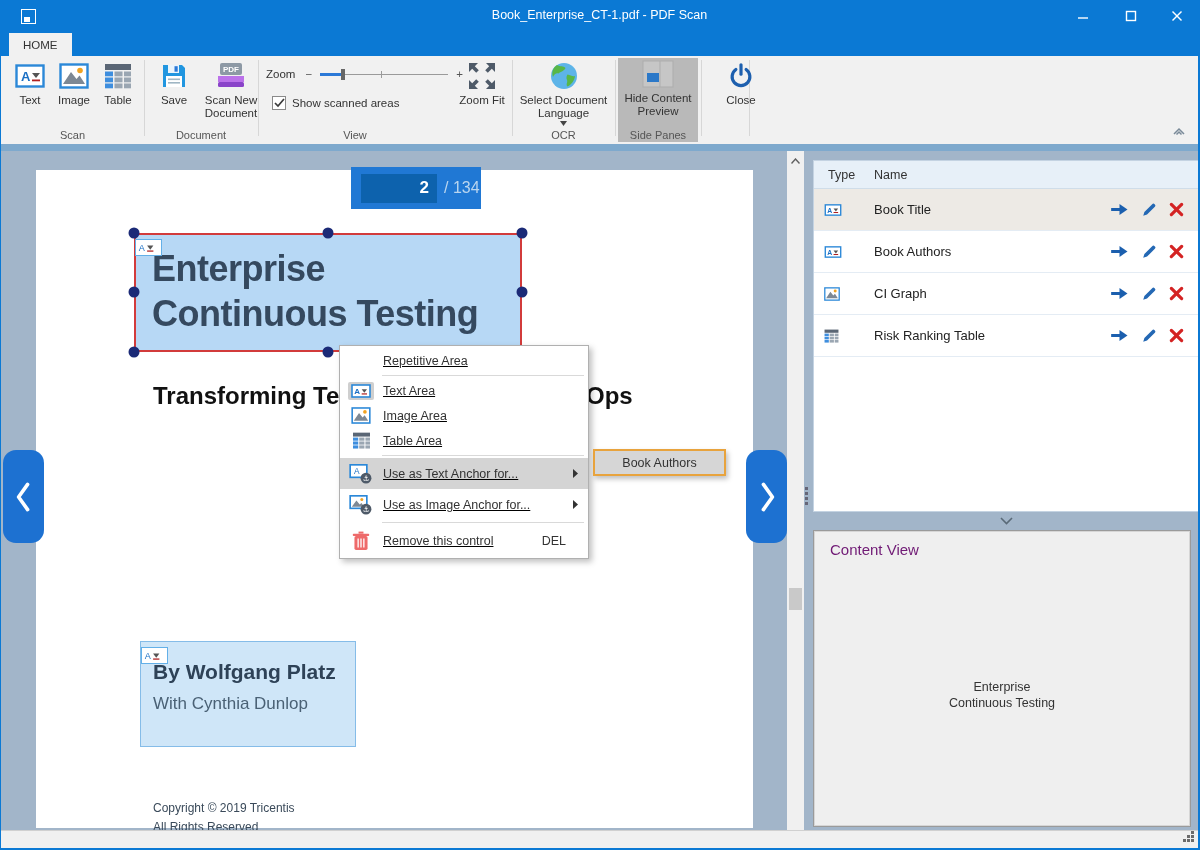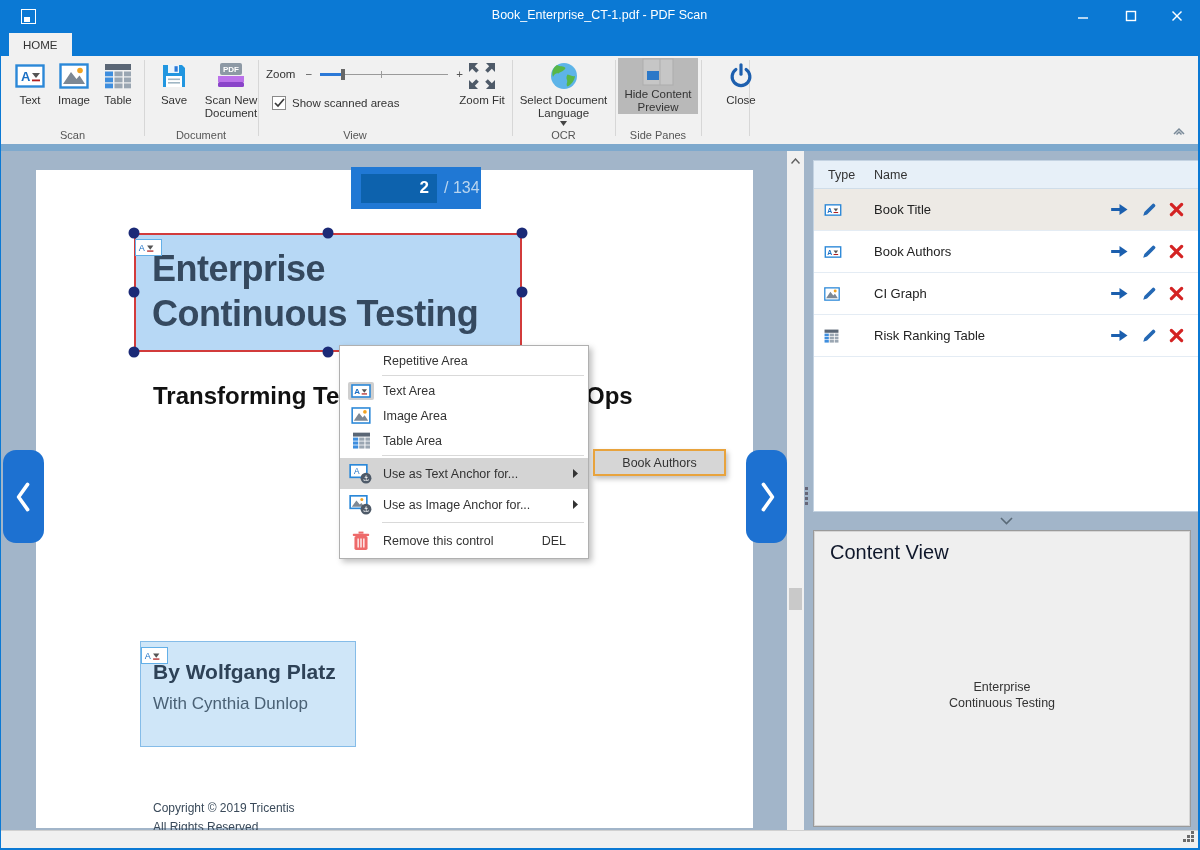--- a/index.html
+++ b/index.html
@@ -53,21 +53,21 @@
   .doc-title{position:absolute;left:116px;top:76px;font-weight:bold;font-size:36px;line-height:45px;color:#35495f;letter-spacing:-0.5px;}
   .doc-sub{position:absolute;top:212px;font-weight:bold;font-size:24px;color:#111;}
   .authors-box{position:absolute;left:104px;top:471px;width:216px;height:106px;background:#cfe6f8;border:1px solid #85bce8;}
   .doc-auth1{position:absolute;left:117px;top:490px;font-weight:bold;font-size:21px;color:#2e4257;}
   .doc-auth2{position:absolute;left:117px;top:524px;font-size:17px;color:#4a6175;}
   .doc-copy{position:absolute;left:117px;top:629px;font-size:12px;line-height:19px;color:#3a4a5a;}
   .nav-arrow{position:absolute;width:41px;height:93px;background:#1d71d1;border-radius:13px;display:flex;
     align-items:center;justify-content:center;cursor:pointer;}
   
   .cmenu{position:absolute;left:338px;top:345px;width:250px;background:#fff;border:1px solid #b0b0b0;
-    box-shadow:3px 3px 6px rgba(0,0,0,0.25);z-index:50;padding:2px 0;}
+    box-shadow:3px 3px 6px rgba(0,0,0,0.25);z-index:50;padding:2px 0;text-decoration:underline;}
   .mi{position:relative;display:flex;align-items:center;height:25px;font-size:12.5px;color:#333;cursor:pointer;}
   .mi.tall{height:31px;}
   .mi .mic{width:26px;margin-left:8px;display:flex;justify-content:center;align-items:center;}
   .mi .mtext{margin-left:9px;}
   .mi .icbg{background:#cfcfcf;border-radius:2px;padding:2px 3px;display:flex;}
   .mi.hl{background:#d4d4d4;}
   .mi .sub-arrow{position:absolute;right:10px;}
   .mi .shortcut{position:absolute;right:22px;color:#333;}
   .msep{height:1px;background:#d9d9d9;margin:2px 4px 2px 42px;}
   .submenu{position:absolute;left:592px;top:449px;width:133px;height:27px;background:#d6d6d6;
@@ -87,21 +87,21 @@
   .ghead .c1{width:60px;padding-left:14px;}
   .grow{display:flex;height:42px;align-items:center;border-bottom:1px solid #e4ecf4;font-size:13px;color:#222;cursor:pointer;}
   .grow.selrow{background:#edeae5;}
   .grow .tic{width:60px;padding-left:10px;display:flex;}
   .grow .nm{flex:1;}
   .grow .acts{display:flex;gap:12px;padding-right:14px;align-items:center;}
   .grow .acts span{display:flex;cursor:pointer;}
   .panel-splsplit{position:absolute;left:812px;top:512px;width:386px;height:18px;display:flex;align-items:center;justify-content:center;cursor:row-resize;}
   .content-panel{position:absolute;left:812px;top:530px;width:378px;height:297px;background:#efefef;
     border:1px solid #9a9a9a;box-shadow:inset 0 0 0 1px #d6d6d6;}
-  .cv-title{position:absolute;left:16px;top:10px;font-size:20px;color:#0f172a;}
+  .cv-title{position:absolute;left:16px;top:10px;font-size:15px;color:#701a75;}
   .cv-text{position:absolute;left:0;right:0;top:148px;text-align:center;font-size:12.5px;color:#333;line-height:16px;}
   
   .statusbar{position:absolute;left:0;top:830px;width:100%;height:18px;background:#f0f0f0;border-top:1px solid #d0d0d0;}
   .grip{position:absolute;right:4px;bottom:2px;cursor:nwse-resize;}
   .bottom-border{position:absolute;left:0;bottom:0;width:100%;height:2px;background:#0b79d4;}
 </style>
 </head>
 <body>
 
 <div class="window">
@@ -260,21 +260,21 @@
         </span>
         <span class="rlabel">Select Document Language</span>
         <svg width="7" height="5" style="margin-top:1px;">
             <path d="M0 0 h7 l-3.5 5z" fill="#444"></path>
           </svg>
       </div>
       <div class="rgroup-label">OCR</div>
     </div>
 
     <div class="rgroup" style="left:614px;width:86px;">
-      <div class="rbtn pressed" style="left:3px;width:80px;top:2px;height:56px;">
+      <div class="rbtn pressed" style="left:3px;width:80px;top:2px;height:84px;">
         <span class="ric">
           <svg width="32" height="28" viewBox="0 0 32 28">
               <rect x="1" y="1" width="30" height="26" fill="#c6c6c6" stroke="#adadad"></rect>
               <line x1="18" y1="1" x2="18" y2="27" stroke="#adadad"></line>
               <rect x="5" y="13" width="12" height="9" fill="#2b78c8"></rect>
             </svg>
         </span>
         <span class="rlabel">Hide Content Preview</span>
       </div>
       <div class="rgroup-label">Side Panes</div>

